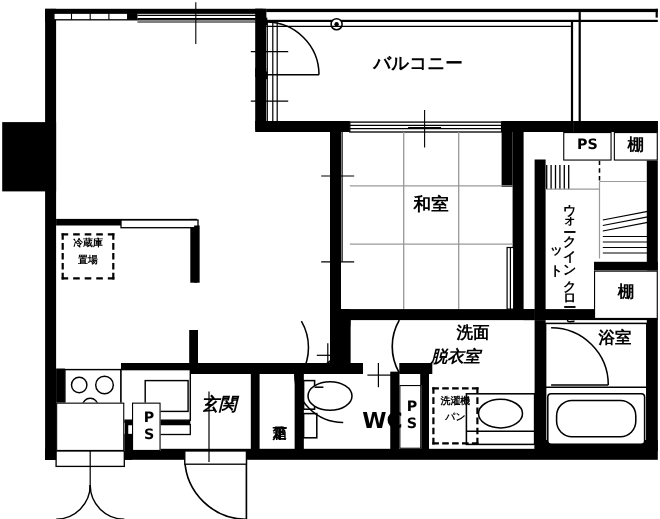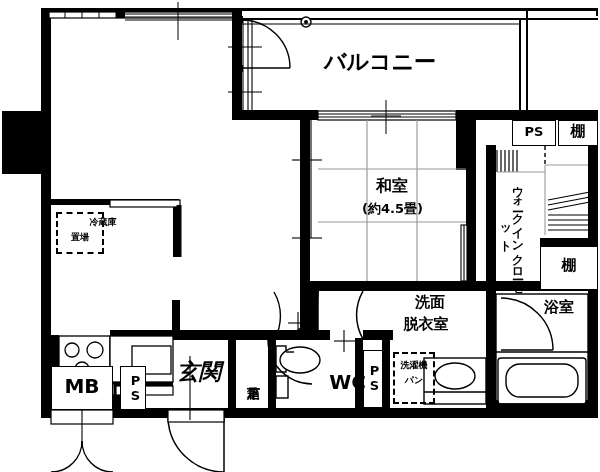--- a/index.html
+++ b/index.html
@@ -24,21 +24,21 @@
     font-weight:700;line-height:1.05;text-align:center;
   }
   .lbl-v{
     position:absolute;color:#000;
     font-family:"DejaVu Sans","Liberation Sans",sans-serif;
     font-weight:700;line-height:1.0;text-align:center;
     writing-mode:vertical-rl;text-orientation:upright;
     letter-spacing:0px;
   }
   .svgwrap{position:absolute;top:0;left:0;width:600px;height:472px;pointer-events:none;}
-  .f18{font-size:22px;} .f15{font-size:15px;} .f13{font-size:13px;}
+  .f18{font-size:16px;} .f15{font-size:15px;} .f13{font-size:13px;}
   .f11{font-size:11px;} .f9{font-size:9px;}
   .f20{font-size:20px;} .f22{font-size:22px;} .f16{font-size:16px;}
 </style>
 </head>
 <body>
 
 <div id="plan">
 
   <div class="wall" style="left:41px;top:8px;width:8px;height:12px;"></div>
   <div class="wall" style="left:41px;top:8px;width:10px;height:103px;"></div>
@@ -303,44 +303,42 @@
   <div class="outline" style="left:558px;top:120px;width:40px;height:26px;"></div>
   <div class="outline" style="left:540px;top:246px;width:58px;height:44px;"></div>
   <div class="outline" style="left:51px;top:366px;width:62px;height:44px;"></div>
   <div class="outline" style="left:120px;top:366px;width:26px;height:44px;"></div>
   <div class="outline" style="left:363px;top:350px;width:20px;height:58px;"></div>
 
 
   <div class="lbl f18" style="left:310px;top:50px;width:140px;">バルコニー</div>
 
   <div class="lbl f16" style="left:352px;top:178px;width:80px;">和室</div>
-  <div class="lbl f13" style="left:345px;top:202px;width:95px;">(約4.5畳)</div>
-
-  <div class="lbl f9" style="left:58px;top:218px;width:44px;margin-left:23px;">冷蔵庫</div>
+
+  <div class="lbl f9" style="left:58px;top:218px;width:44px;">冷蔵庫</div>
   <div class="lbl f9" style="left:58px;top:233px;width:44px;">置場</div>
 
   <div class="lbl f13" style="left:512px;top:125px;width:44px;">PS</div>
   <div class="lbl f15" style="left:558px;top:124px;width:40px;">棚</div>
   <div class="lbl f15" style="left:540px;top:258px;width:58px;">棚</div>
 
   <div class="lbl-v f12" style="left:494px;top:176px;height:112px;font-size:12px;width:30px;">ウォークインクローゼット</div>
 
   <div class="lbl f15" style="left:530px;top:300px;width:58px;">浴室</div>
 
   <div class="lbl f15" style="left:390px;top:295px;width:80px;">洗面</div>
-  <div class="lbl f15" style="left:378px;top:317px;width:96px;">脱衣室</div>
+  <div class="lbl f15" style="left:366px;top:317px;width:96px;font-style:italic;">脱衣室</div>
 
   <div class="lbl f9" style="left:393px;top:361px;width:42px;">洗濯機</div>
   <div class="lbl f9" style="left:393px;top:376px;width:42px;">パン</div>
 
   <div class="lbl f20" style="left:316px;top:372px;width:50px;text-align:right;">WC</div>
 
   <div class="lbl-v f11" style="left:365px;top:356px;height:44px;font-size:13px;width:16px;">PS</div>
 
   <div class="lbl-v f11" style="left:240px;top:346px;height:62px;font-size:13px;width:20px;">下足箱</div>
 
   <div class="lbl f18" style="left:170px;top:360px;width:58px;font-style:italic;">玄関</div>
 
-  <div class="lbl f20" style="left:51px;top:376px;width:62px;">MB</div>
 
   <div class="lbl-v f11" style="left:124px;top:370px;height:36px;font-size:13px;width:18px;">PS</div>
 
 </div>
 
 </body></html>

